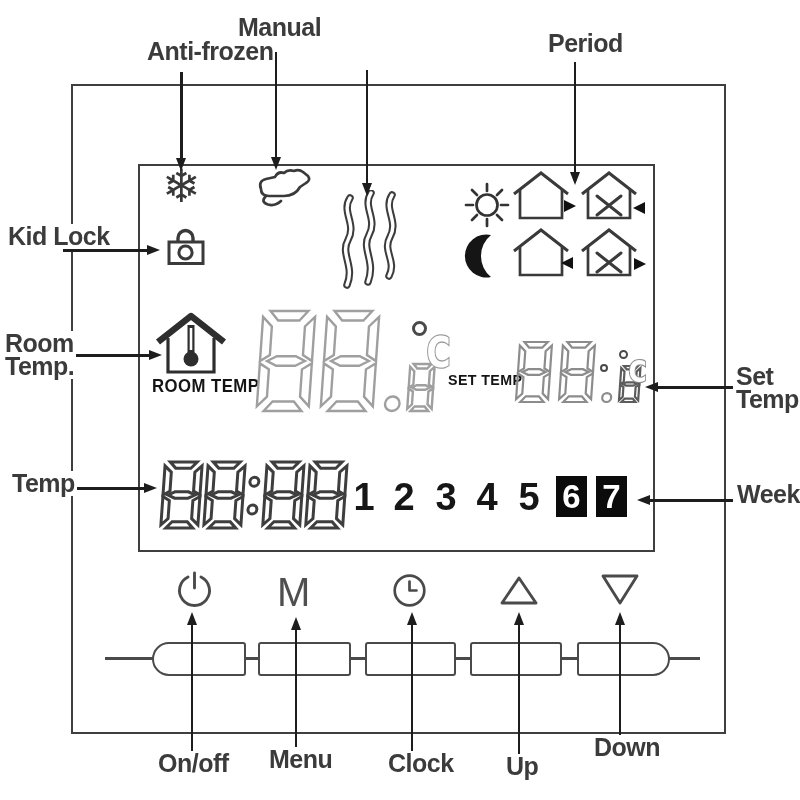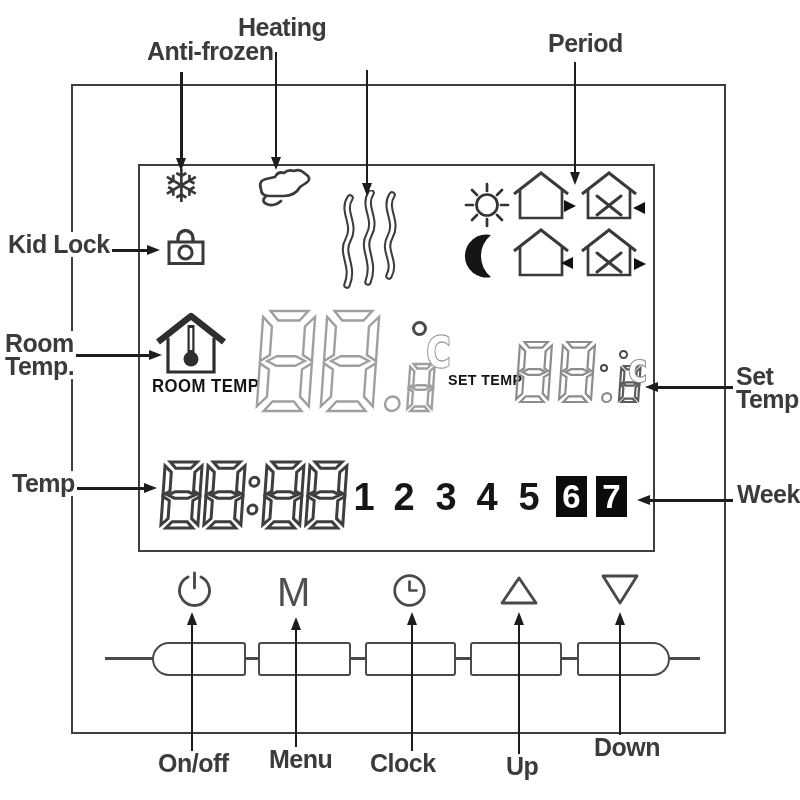--- a/index.html
+++ b/index.html
@@ -30,34 +30,34 @@
   svg{display:block;}
 </style>
 </head>
 <body>
 
 <div class="stage">
 
   <div class="frame" style="left:71px;top:84px;width:651px;height:646px;"></div>
   <div class="frame" style="left:138px;top:164px;width:513px;height:384px;"></div>
 
-  <span class="lab" style="left:236px;top:15px;">Heating</span>
+  <span class="lab" style="left:236px;top:15px;">Manual</span>
   <span class="lab" style="left:118px;top:39px;margin-left:27px;">Anti-frozen</span>
   <span class="lab" style="left:546px;top:31px;">Period</span>
 
   <div class="vline" style="left:180px;top:72px;height:88px;"></div>
   <div class="head down" style="left:175.8px;top:158px;"></div>
   <div class="vline" style="left:274.7px;top:52px;height:107px;"></div>
   <div class="head down" style="left:270.5px;top:157px;"></div>
   <div class="vline" style="left:365.7px;top:70px;height:115px;"></div>
   <div class="head down" style="left:361.5px;top:183px;"></div>
   <div class="vline" style="left:573.7px;top:62px;height:112px;"></div>
   <div class="head down" style="left:569.5px;top:172px;"></div>
 
-  <span class="lab" style="left:6px;top:224px;margin-top:8px;">Kid Lock</span>
+  <span class="lab" style="left:6px;top:224px;">Kid Lock</span>
   <div class="hline" style="left:63px;top:249px;width:86px;"></div>
   <div class="head right" style="left:147px;top:244.7px;"></div>
 
   <span class="lab" style="left:3px;top:331px;">Room</span>
   <span class="lab" style="left:3px;top:354px;">Temp.</span>
   <div class="hline" style="left:64px;top:354px;width:86px;"></div>
   <div class="head right" style="left:149px;top:349.7px;"></div>
 
   <span class="lab" style="left:10px;top:471px;">Temp</span>
   <div class="hline" style="left:62px;top:487px;width:83px;"></div>
@@ -298,17 +298,17 @@
   <div class="vline" style="left:294.7px;top:629px;height:121px;"></div>
   <div class="head up" style="left:406.5px;top:612px;"></div>
   <div class="vline" style="left:410.7px;top:624px;height:129px;"></div>
   <div class="head up" style="left:513.5px;top:612px;"></div>
   <div class="vline" style="left:517.7px;top:624px;height:131px;"></div>
   <div class="head up" style="left:614.5px;top:612px;"></div>
   <div class="vline" style="left:618.7px;top:624px;height:136px;"></div>
 
   <span class="lab" style="left:156px;top:751px;">On/off</span>
   <span class="lab" style="left:267px;top:747px;">Menu</span>
-  <span class="lab" style="left:368px;top:751px;">Clock</span>
+  <span class="lab" style="left:386px;top:751px;">Clock</span>
   <span class="lab" style="left:504px;top:754px;">Up</span>
   <span class="lab" style="left:592px;top:735px;">Down</span>
 
 </div>
 
 </body></html>

